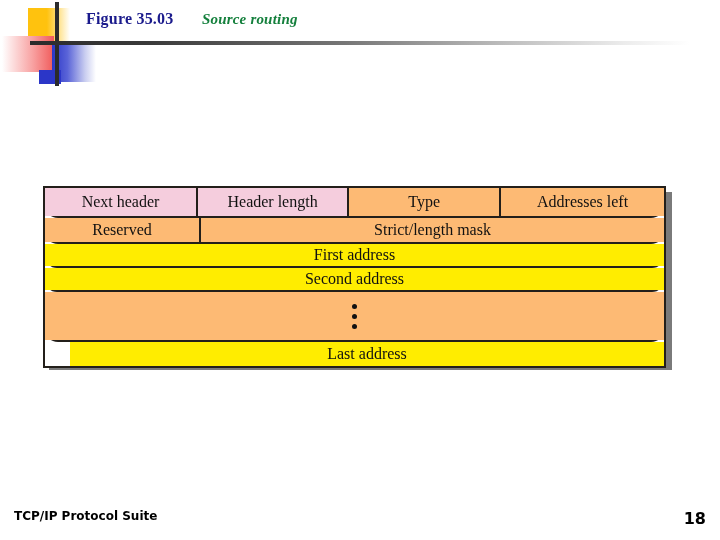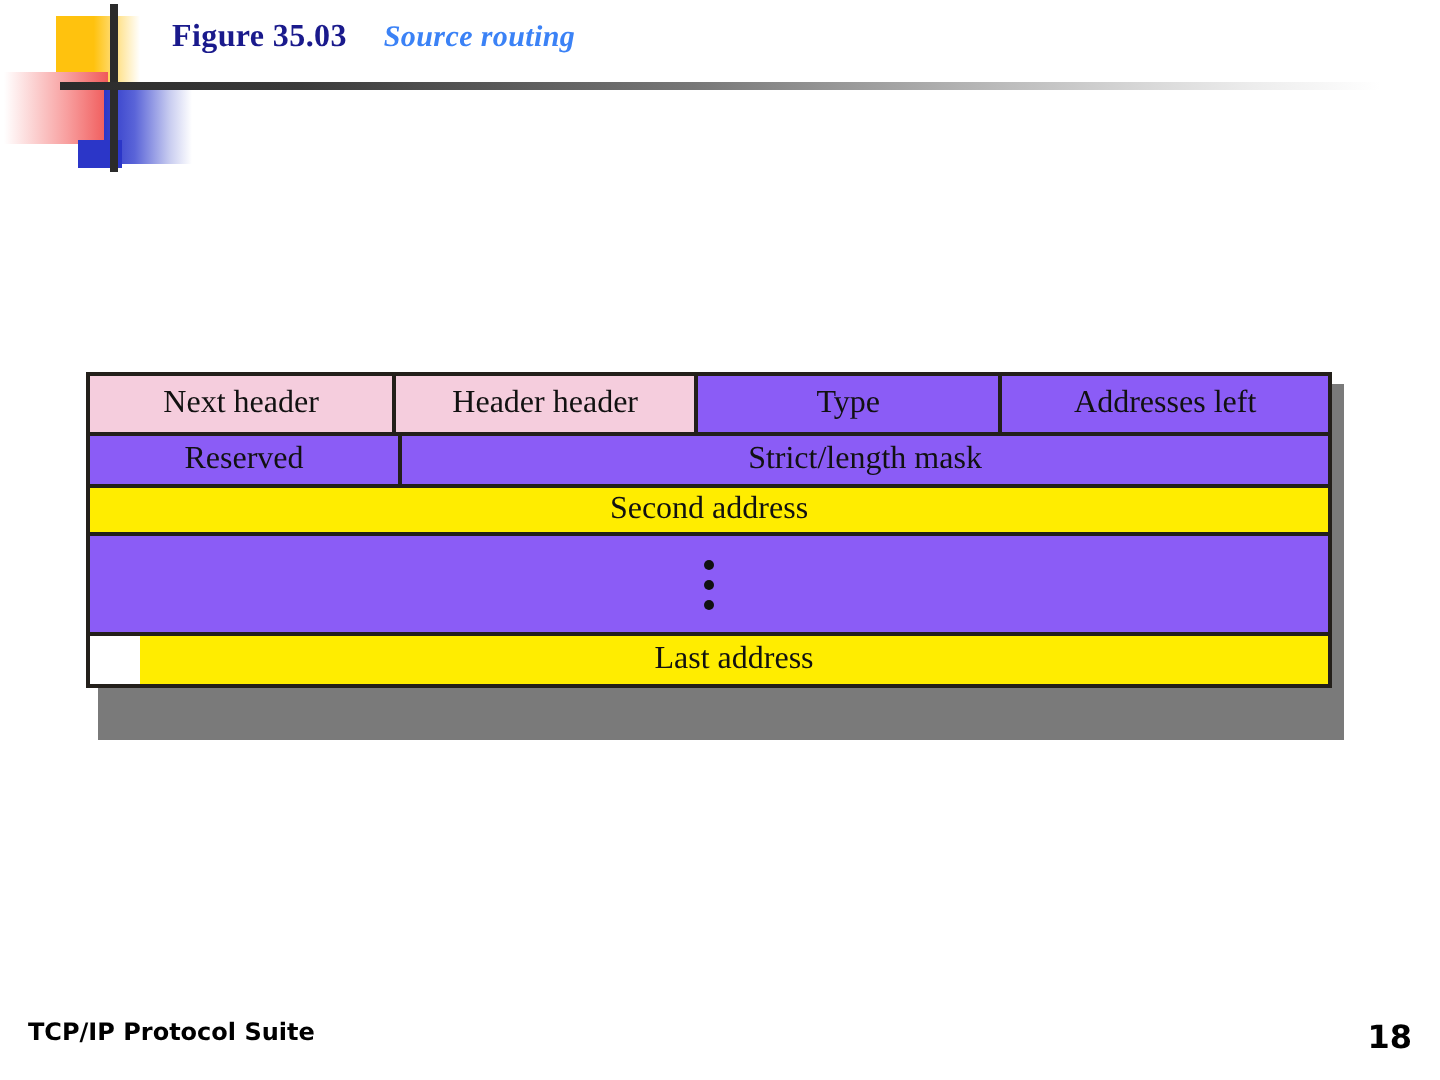--- a/index.html
+++ b/index.html
@@ -85,22 +85,22 @@
     font-weight: bold;
     font-size: 16px;
     color: #1a1a8c;
     letter-spacing: 0.2px;
   }
   #fig-title {
     font-family: "Liberation Serif", serif;
     font-weight: bold;
     font-style: italic;
     font-size: 15px;
-    color: #3b82f6;
-    margin-left: 14px;
+    color: #15803d;
+    margin-left: 24px;
     letter-spacing: 0.2px;
   }
 
   
   #packet {
     position: absolute;
     left: 43px;
     top: 186px;
     width: 623px;
   }
@@ -116,20 +116,21 @@
   #packet-inner {
     position: relative;
     z-index: 1;
     border: 2px solid #231f1a;
     background: #ffffff;
   }
 
   .prow {
     display: flex;
     border-bottom: 2px solid #231f1a;
+    border-radius: 13px;
   }
   .prow:last-child {
     border-bottom: none;
   }
   .pcell {
     box-sizing: border-box;
     display: flex;
     align-items: center;
     justify-content: center;
     font-family: "Liberation Serif", serif;
@@ -137,21 +138,21 @@
     color: #111111;
     border-right: 2px solid #231f1a;
     height: 100%;
     overflow: hidden;
     white-space: nowrap;
   }
   .pcell:last-child {
     border-right: none;
   }
   .pink  { background: #f5cddd; }
-  .white { background: #8b5cf6; font-family: Liberation Serif, serif; }
+  .white { background: #fdba74; font-family: Liberation Serif, serif; }
   .yellow{ background: #ffed00; }
 
   .r1 { height: 28px; }
   .r2 { height: 24px; }
   .r3 { height: 22px; }
   .r4 { height: 22px; }
   .r5 { height: 48px; }
   .r6 { height: 24px; padding-left: 25px; }
 
   
@@ -218,30 +219,33 @@
   <span id="fig-num">Figure 35.03</span>
   <span id="fig-title">Source routing</span>
 </div>
 
 <div id="packet-shadow"></div>
 <div id="packet">
   <div id="packet-inner">
 
     <div class="prow r1">
       <div class="pcell pink  w-next">Next header</div>
-      <div class="pcell pink  w-hlen">Header header</div>
+      <div class="pcell pink  w-hlen">Header length</div>
       <div class="pcell white w-type">Type</div>
       <div class="pcell white w-addrl">Addresses left</div>
     </div>
 
     <div class="prow r2">
       <div class="pcell white w-res">Reserved</div>
       <div class="pcell white w-mask">Strict/length mask</div>
     </div>
 
+    <div class="prow r3">
+      <div class="pcell yellow w-full">First address</div>
+    </div>
 
     <div class="prow r4">
       <div class="pcell yellow w-full">Second  address</div>
     </div>
 
     <div class="prow r5">
       <div class="pcell white w-full vdots">
         <span></span>
         <span></span>
         <span></span>

